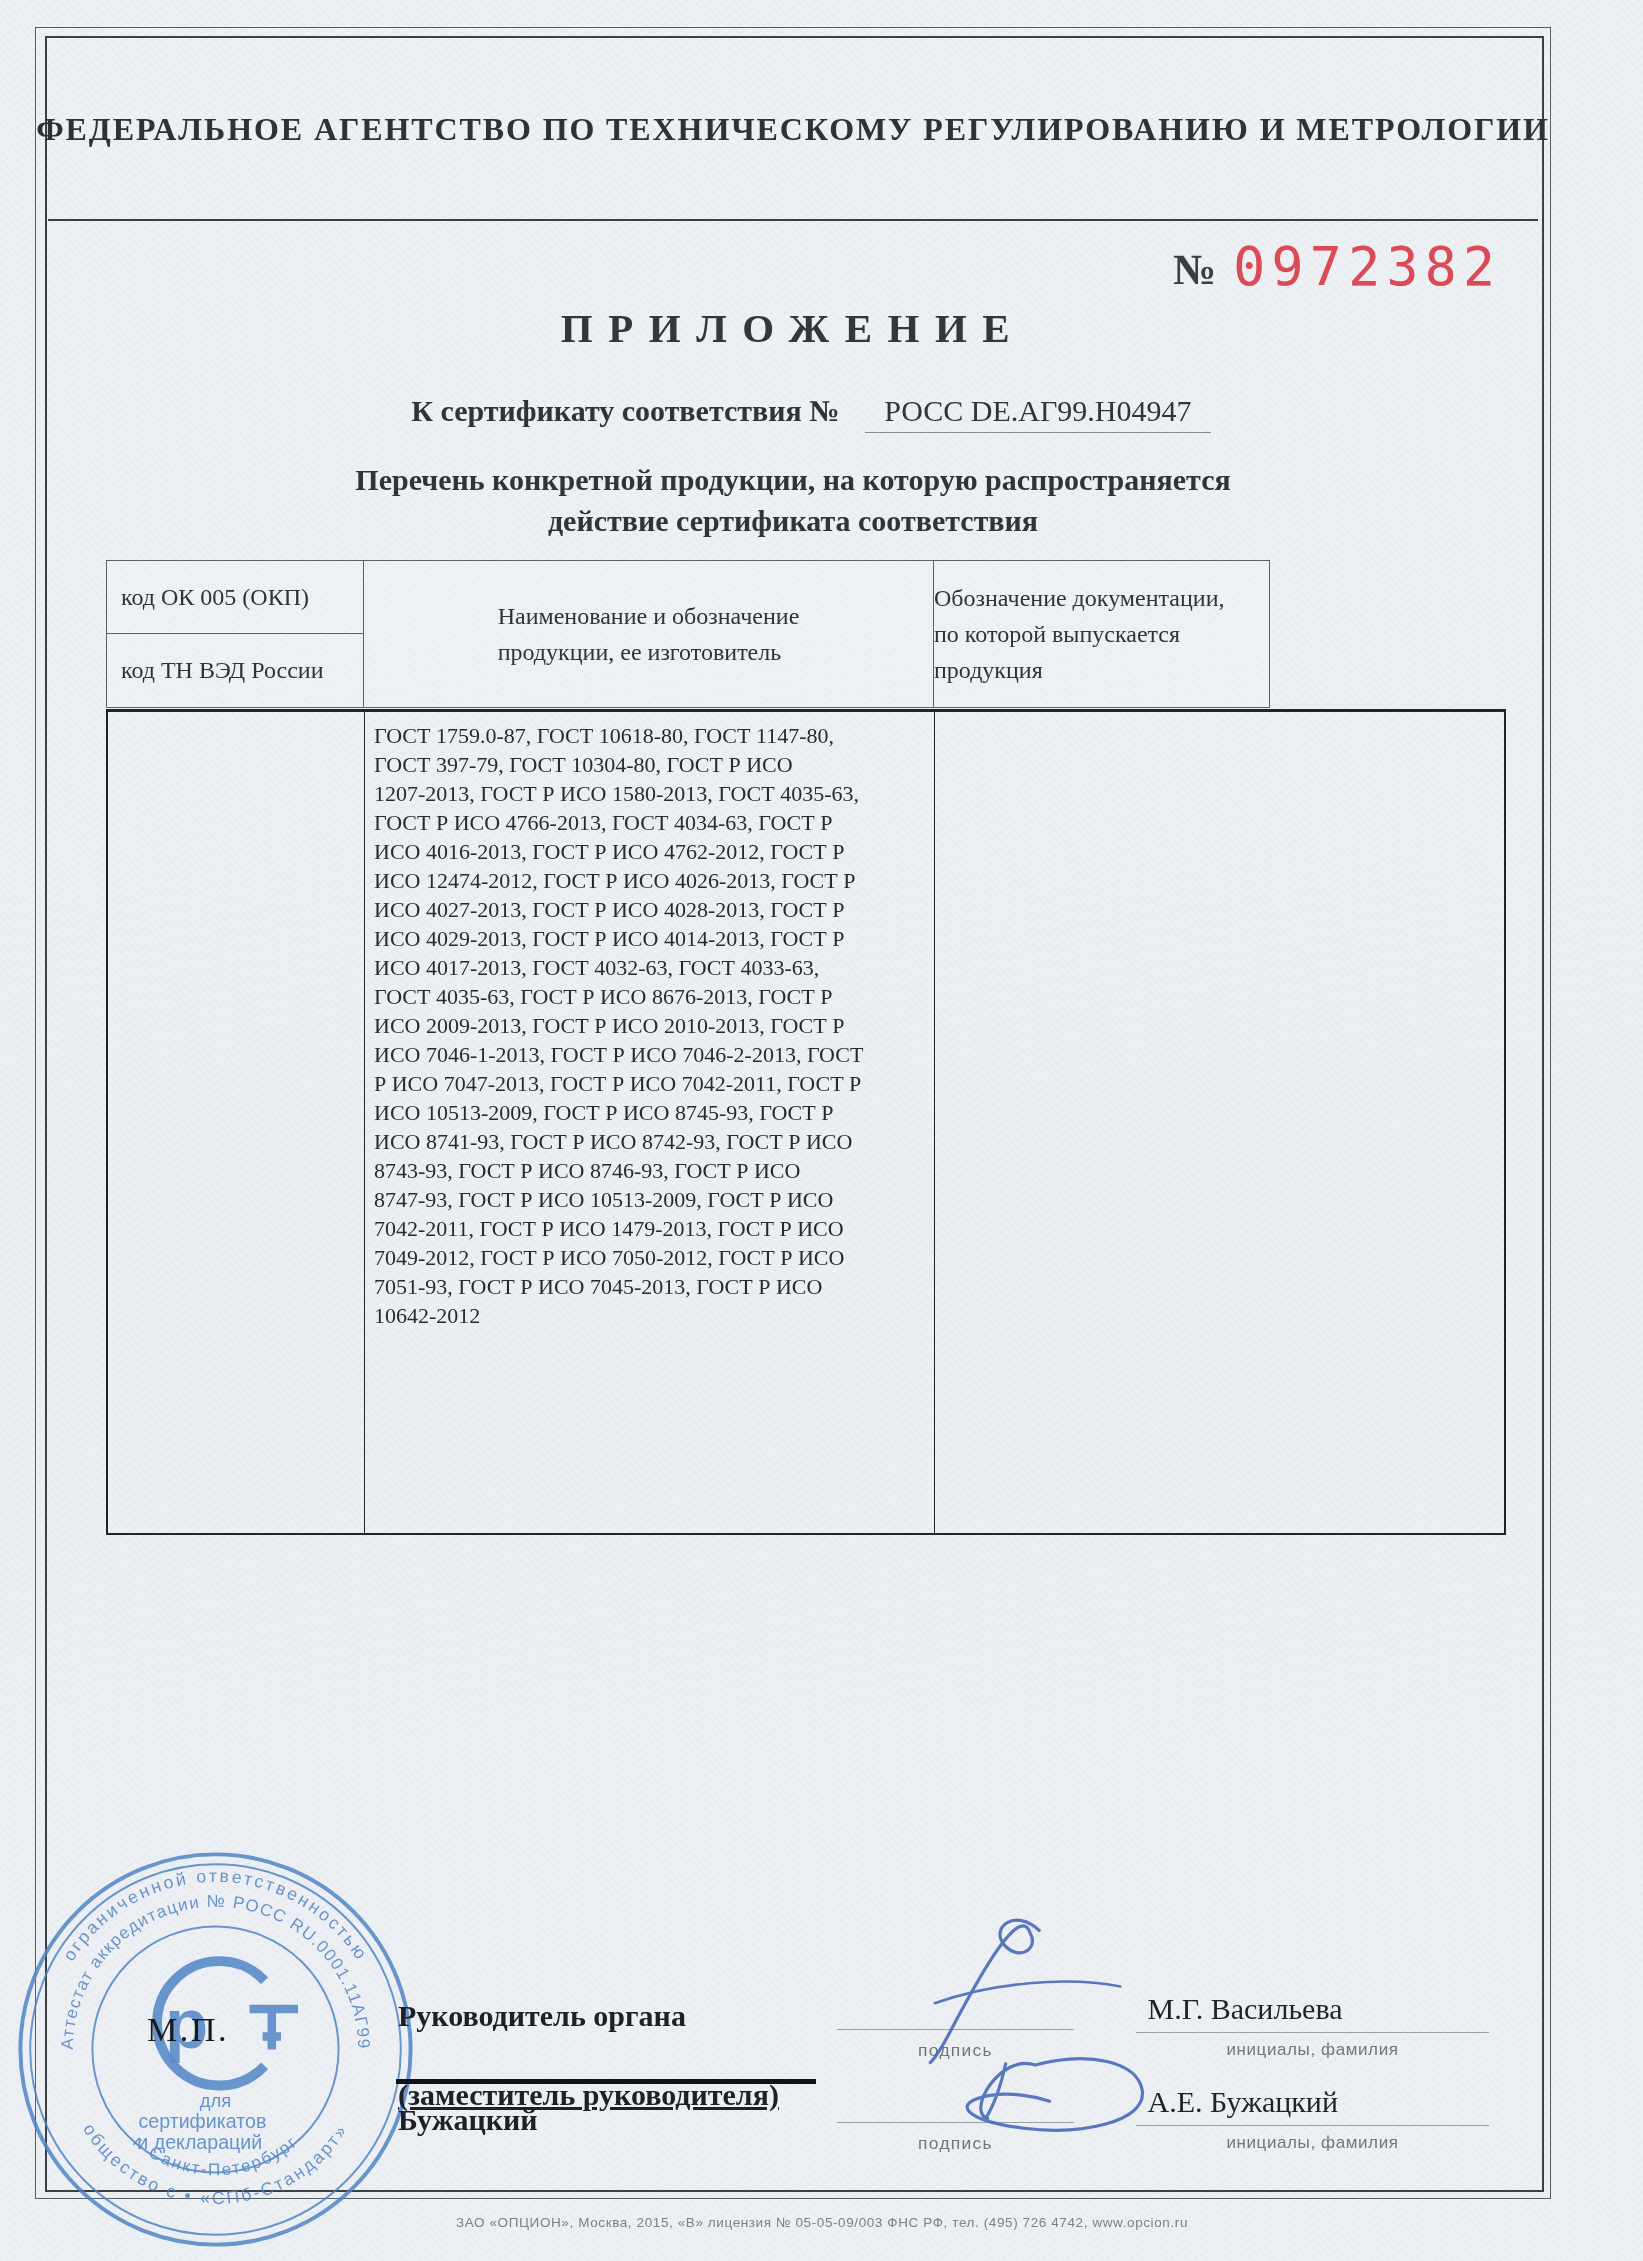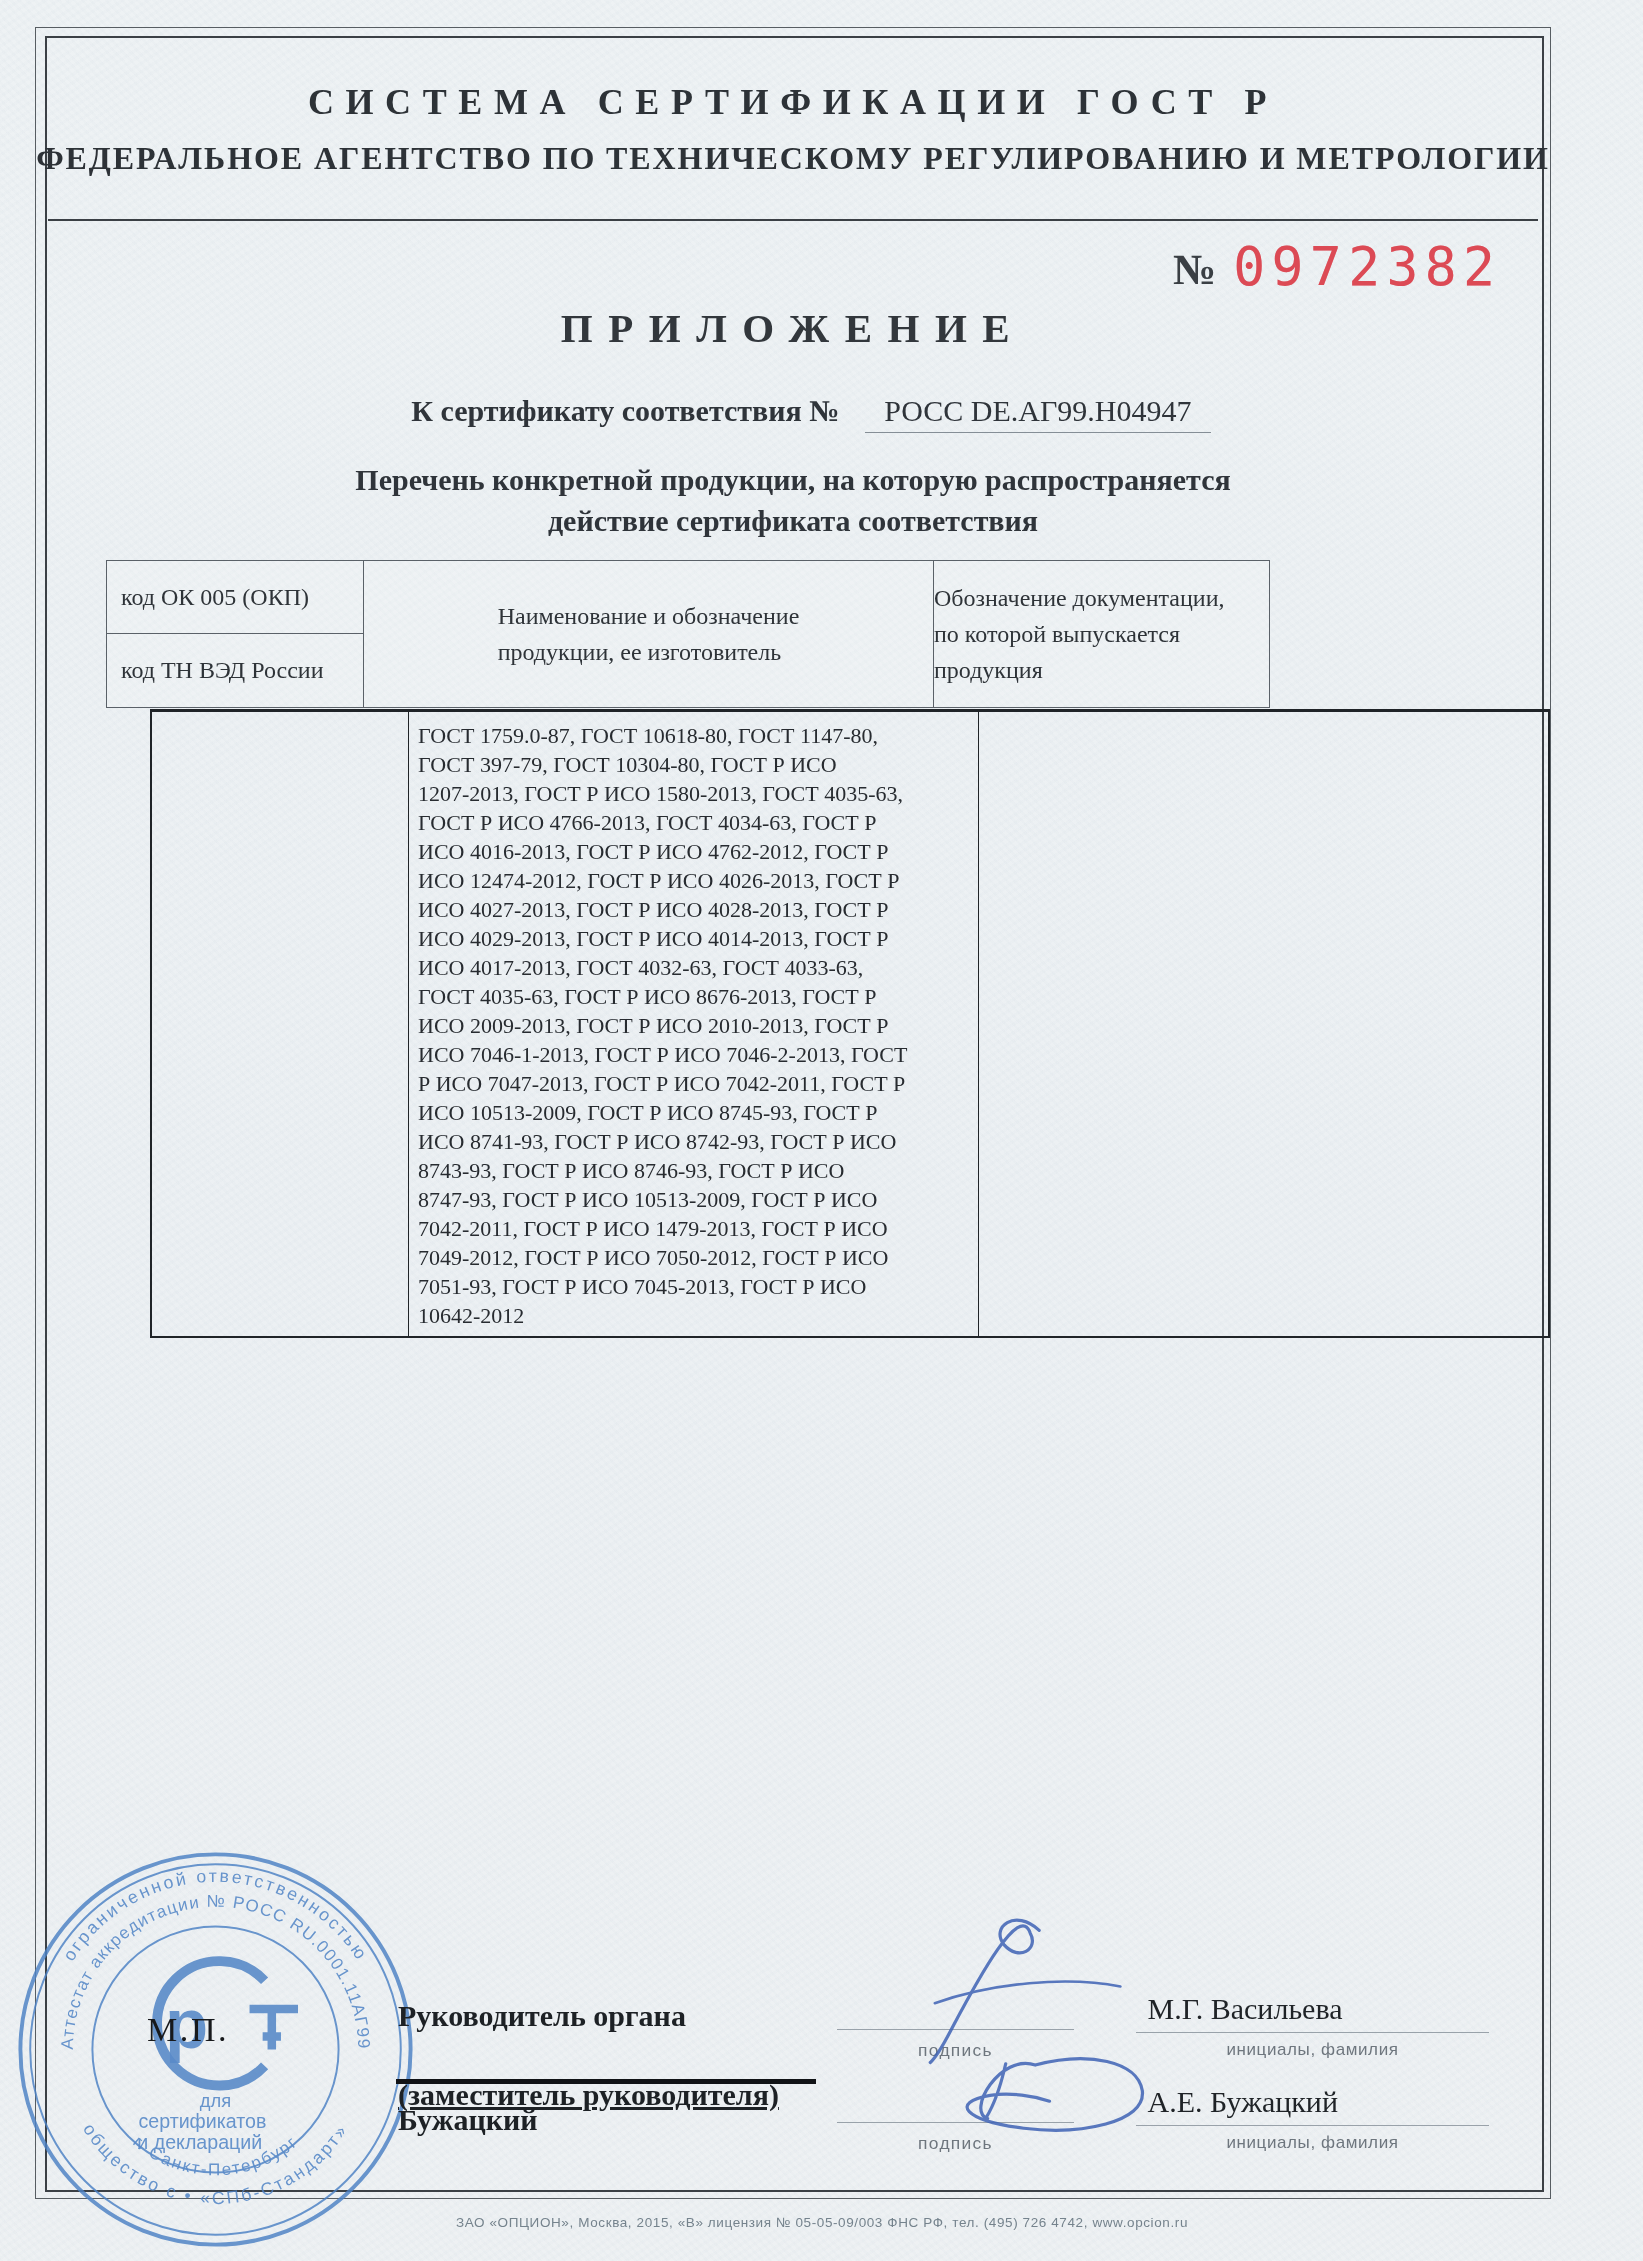--- a/index.html
+++ b/index.html
@@ -73,25 +73,24 @@
   }
   .th-col1{border-right:1.3px solid #5a6168;display:grid;grid-template-rows:1fr 1fr;}
   .th-col1 > div{display:flex;align-items:center;padding-left:14px;font-size:24px;color:#2e3338;}
   .th-col1 > div:first-child{border-bottom:1.3px solid #5a6168;}
   .th-col2{border-right:1.3px solid #5a6168;}
   .th-col2,.th-col3{
     display:flex;align-items:center;justify-content:center;
     font-size:24px;line-height:36px;color:#2e3338;white-space:pre-line;
   }
   .tbl-body{
-    position:absolute;left:106px;top:709px;width:1400px;height:629px;
+    position:absolute;left:106px;top:709px;width:1400px;height:826px;
     border:2.6px solid #202428;border-top:3.9px solid #202428;
     display:grid;grid-template-columns:257px 570px 1fr;
     box-sizing:border-box;
-    margin-left:44px;
   }
   .tb-col1{border-right:1.9px solid #202428;}
   .tb-col2{
     border-right:1.9px solid #202428;
     padding:9px 7.7px 0 9px;
     font-size:22px;line-height:29px;color:#272b30;white-space:pre-line;
   }
   
   .stamp{position:absolute;left:6.4px;top:1840px;width:419px;height:419px;opacity:.92;}
   .mp-mark{position:absolute;left:147px;top:2011px;font-size:34px;color:#17191c;letter-spacing:2.6px;text-align:right;}
@@ -124,21 +123,20 @@
 </style>
 </head>
 <body>
 
 <div class="sheet">
 
   <div class="outer-frame"></div>
   <div class="inner-frame"></div>
 
   <div class="header-band">
-    <div class="header-line1">СИСТЕМА СЕРТИФИКАЦИИ ГОСТ Р</div>
     <div class="header-line2">ФЕДЕРАЛЬНОЕ АГЕНТСТВО ПО ТЕХНИЧЕСКОМУ РЕГУЛИРОВАНИЮ И МЕТРОЛОГИИ</div>
   </div>
 
   <div class="number-row">
     <span class="number-sign">№</span>
     <span class="number-value">0972382</span>
   </div>
 
   <div class="doc-title">ПРИЛОЖЕНИЕ</div>
 

